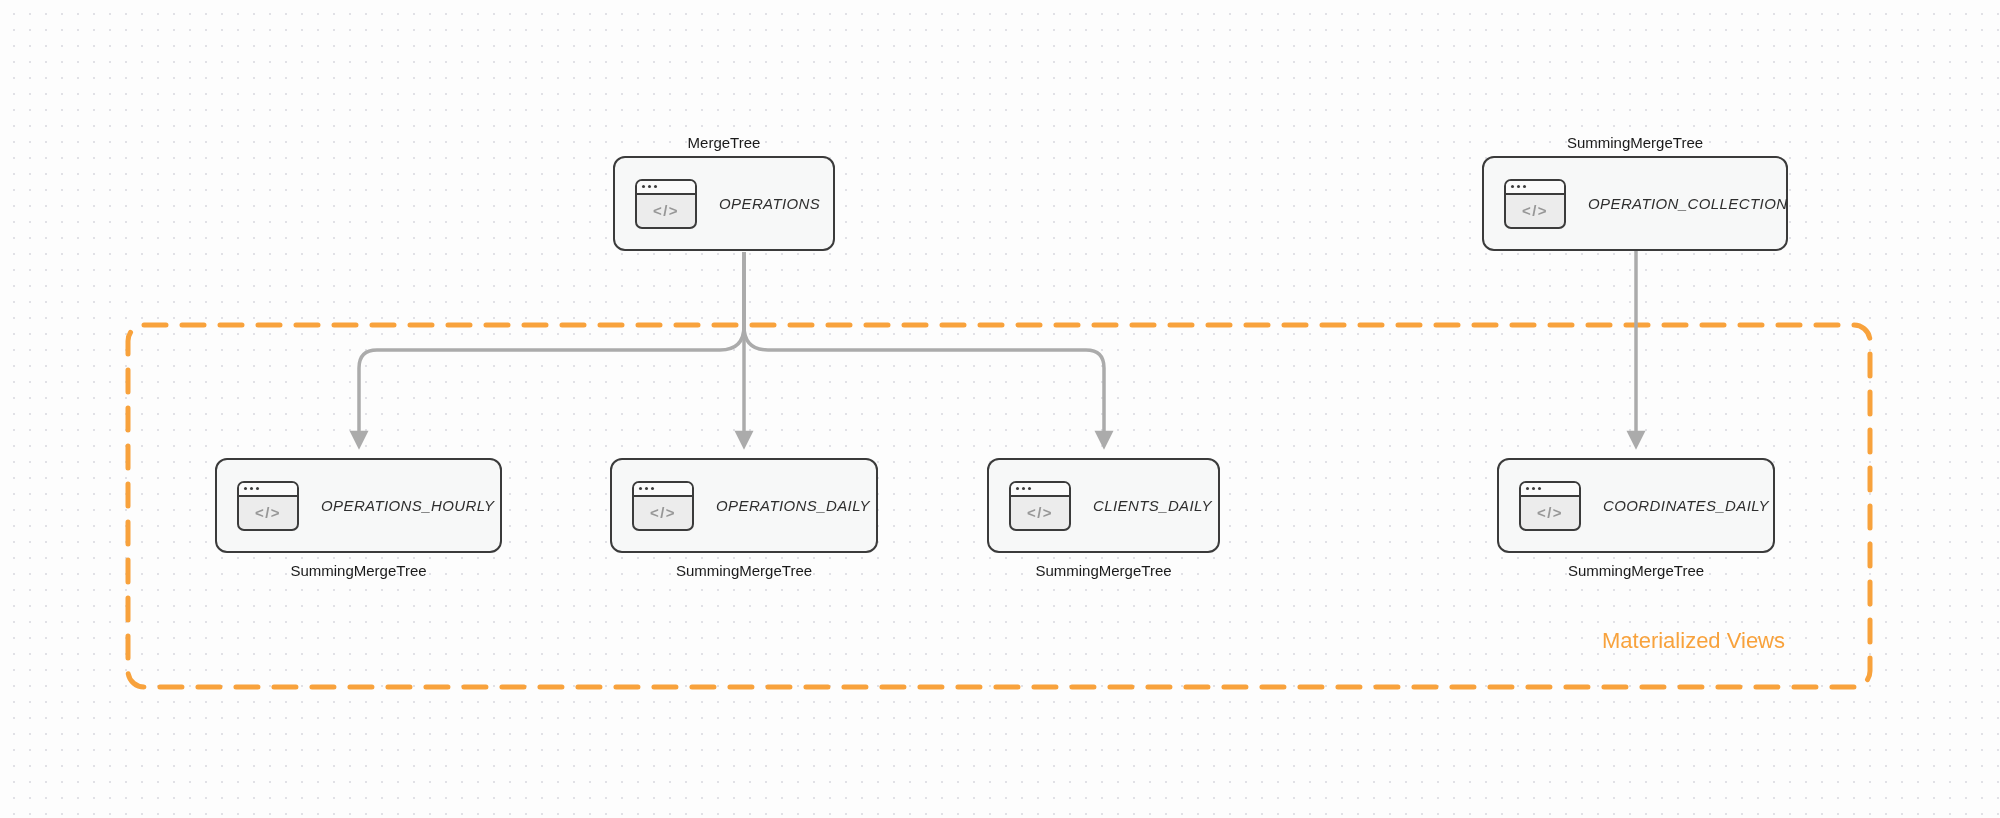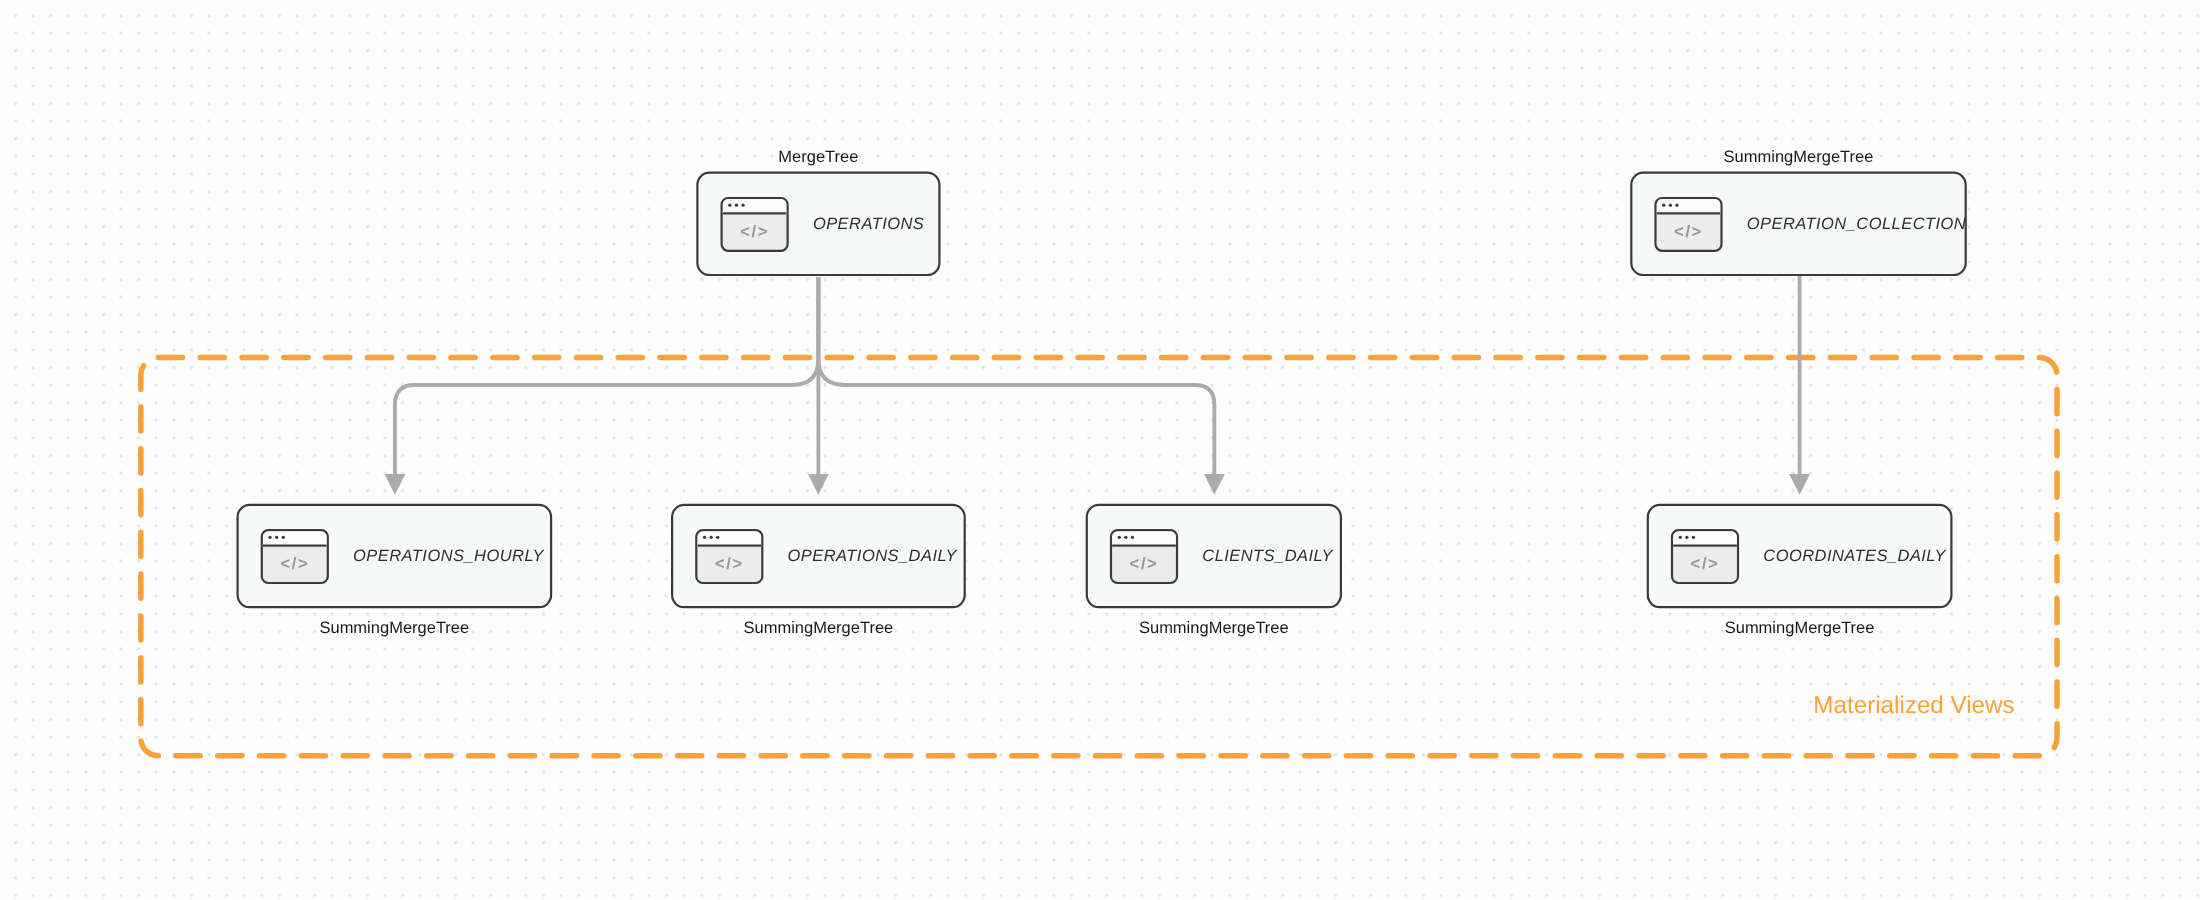--- a/index.html
+++ b/index.html
@@ -102,33 +102,32 @@
     display: flex;
     align-items: center;
     justify-content: center;
     color: #979797;
     font-weight: 700;
     font-size: 15px;
     letter-spacing: 1.5px;
   }
 
   
-  #n-operations            { left: 633px;  top: 156px; width: 222px; }
+  #n-operations            { left: 613px;  top: 156px; width: 222px; }
   #n-operation-collection  { left: 1482px; top: 156px; width: 306px; }
   #n-operations-hourly     { left: 215px;  top: 458px; width: 287px; }
   #n-operations-daily      { left: 610px;  top: 458px; width: 268px; }
   #n-clients-daily         { left: 987px;  top: 458px; width: 233px; }
   #n-coordinates-daily     { left: 1497px; top: 458px; width: 278px; }
 
   .group-label {
     position: absolute;
     left: 1602px;
     top: 628px;
     width: 276px;
-    text-align: center;
     font-size: 22px;
     font-weight: 500;
     color: var(--accent, #F8A23C);
     white-space: nowrap;
   }
 </style>
 </head>
 <body>
 
 <div class="canvas">

